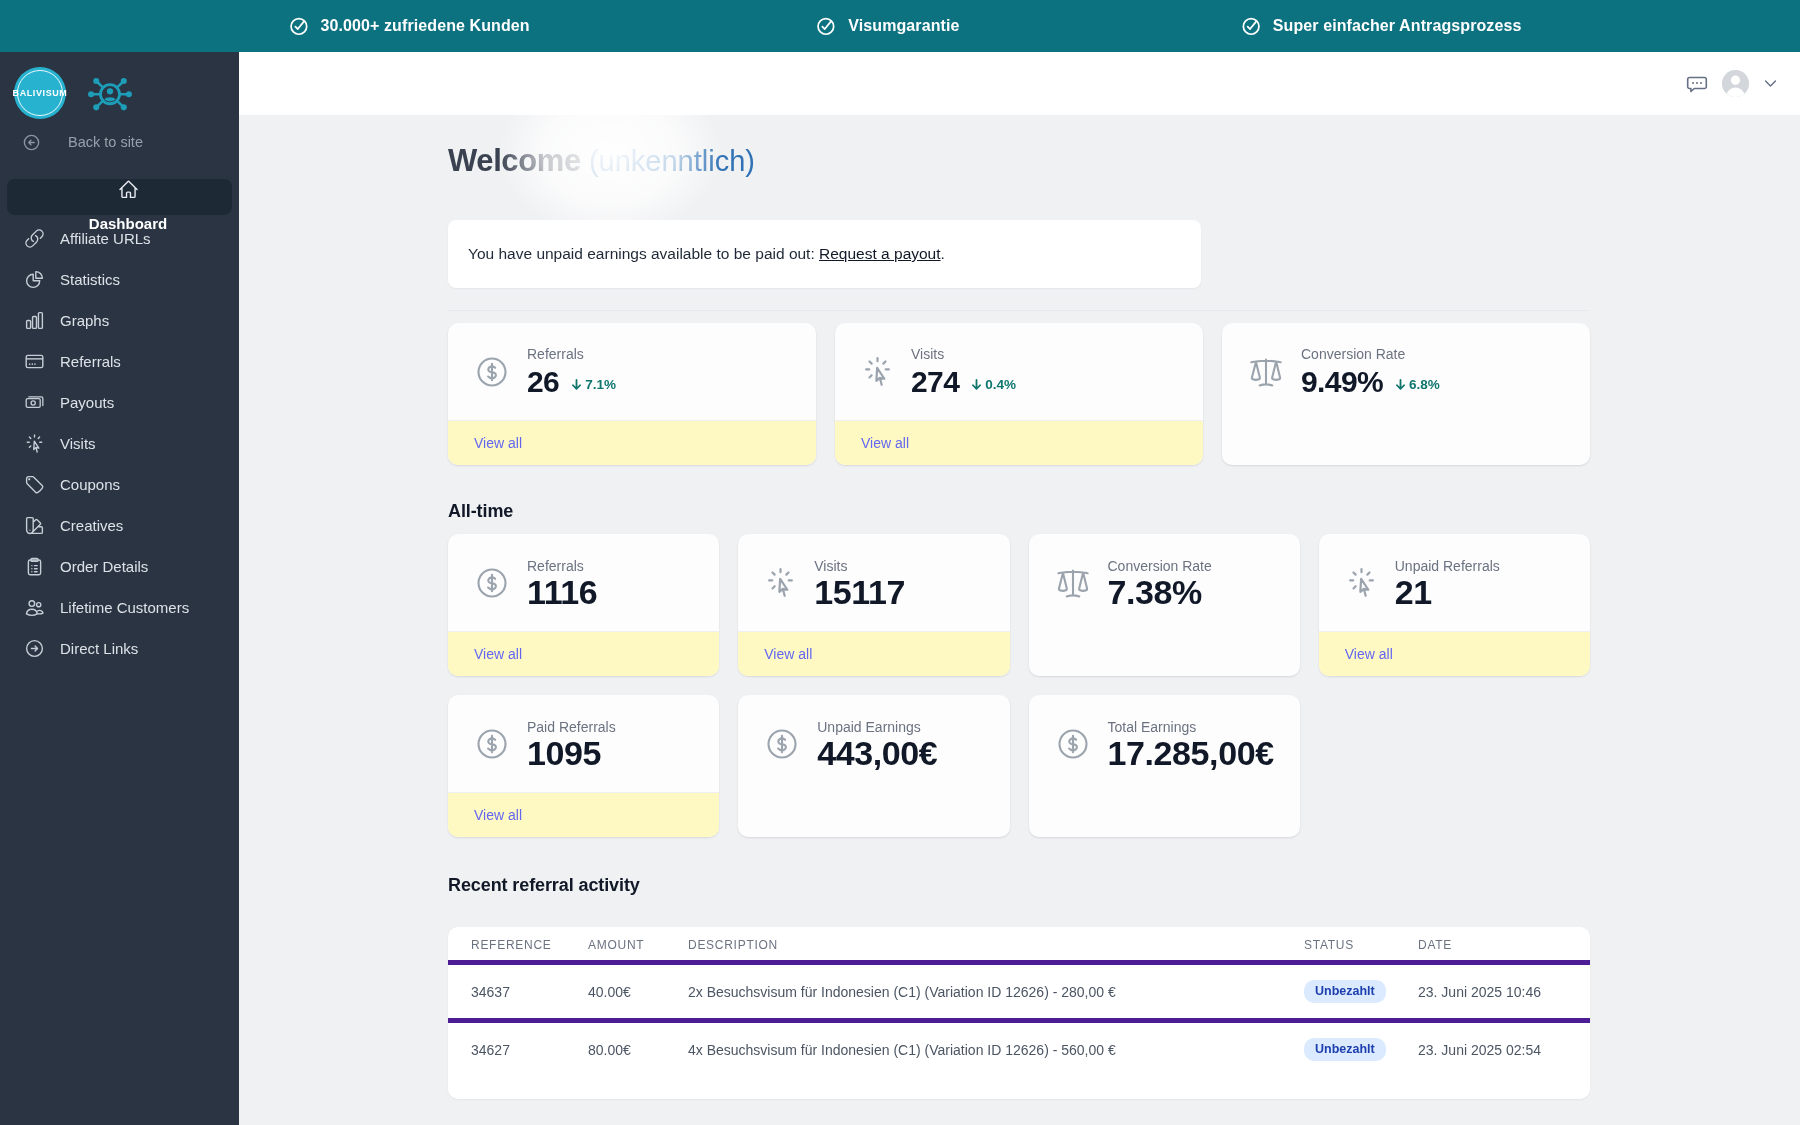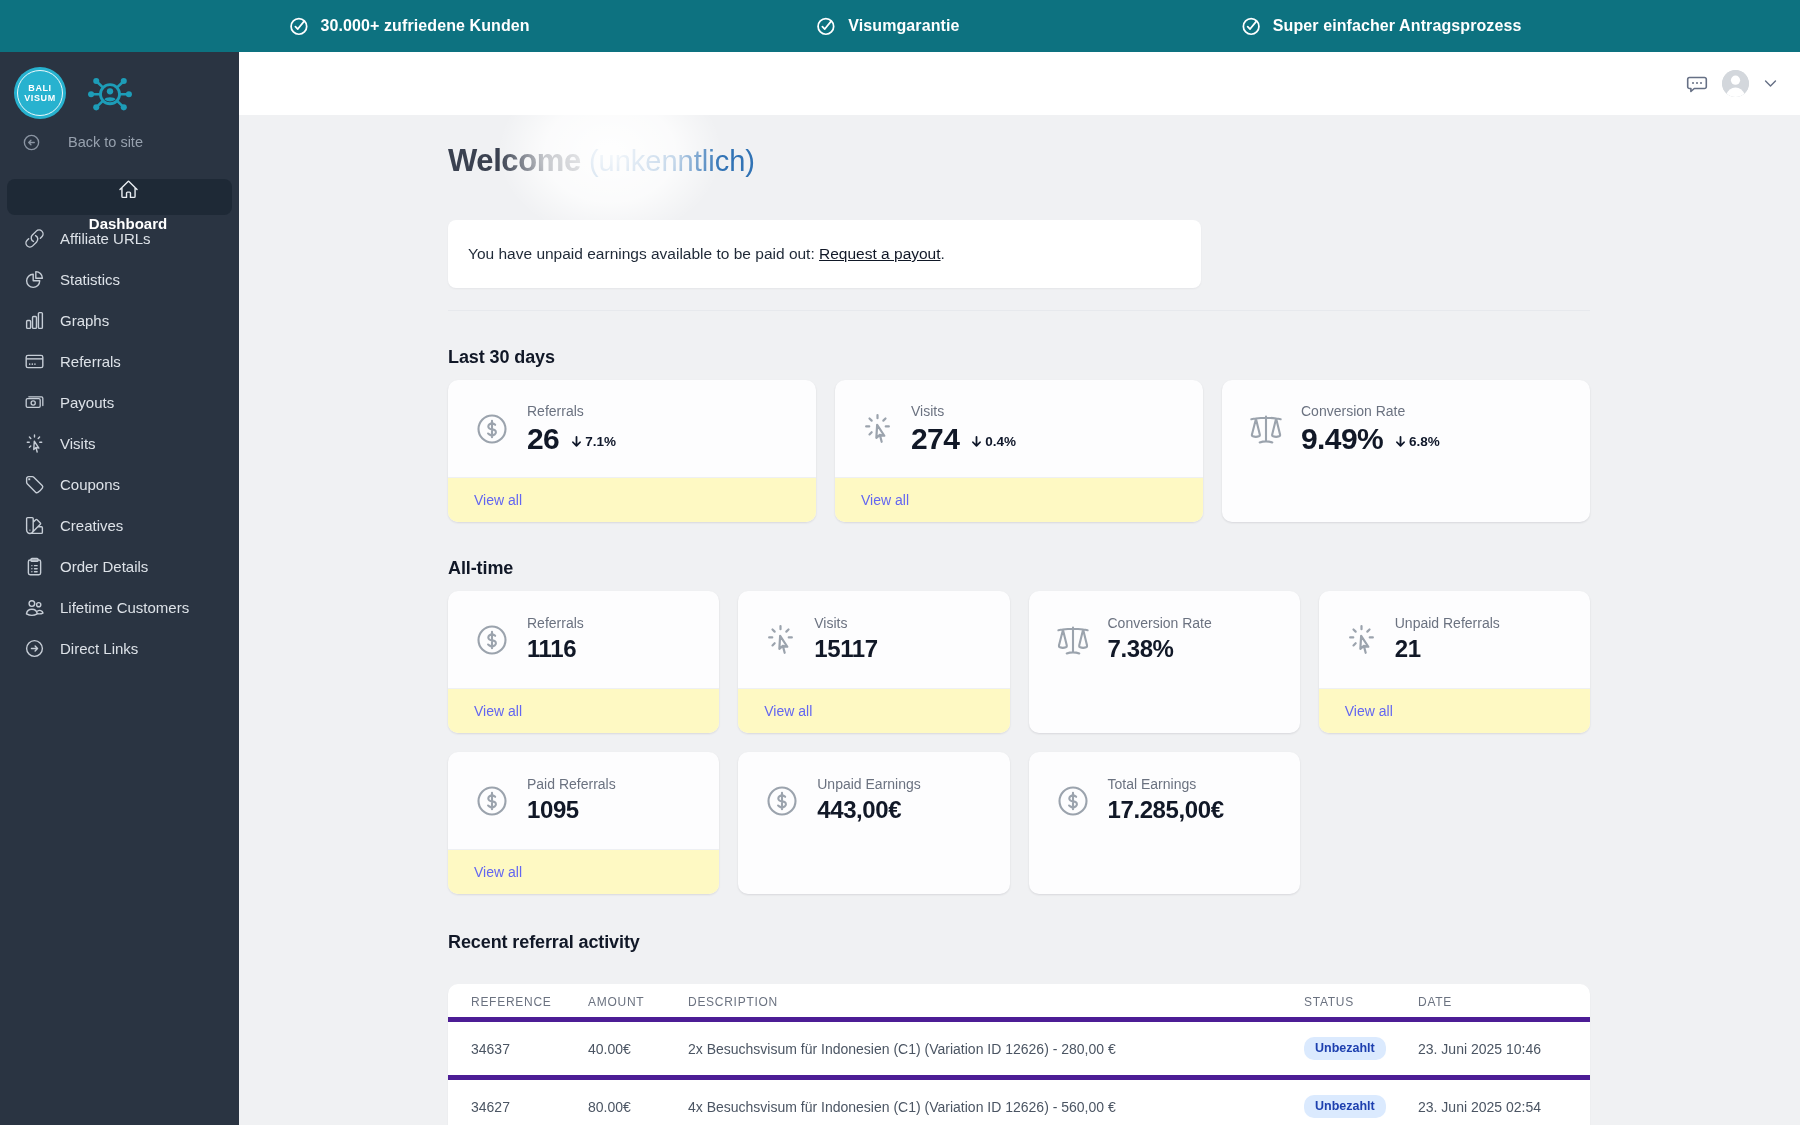--- a/index.html
+++ b/index.html
@@ -14,21 +14,21 @@
   .topbar { position:absolute; top:0; left:0; right:0; height:52px; background:#0d7280; z-index:20; }
   .topbar-item { position:absolute; top:0; height:100%; display:flex; align-items:center; gap:11px;
                  transform:translateX(-50%); color:#fff; font-size:16px; font-weight:700; letter-spacing:.1px; }
   .topbar-item .chk { width:22px; height:22px; color:#fff; }
   .tb1 { left:22.7%; } .tb2 { left:49.3%; } .tb3 { left:76.7%; }
 
   
   .sidebar { position:absolute; top:52px; left:0; bottom:0; width:239px; background:#2a3442; z-index:10; }
   .logo-row { display:flex; align-items:center; gap:16px; margin:13px 14px 0 14px; height:56px; }
   .logo-circle { width:52px; height:52px; border-radius:50%; background:#27b2cf; position:relative;
-                 display:flex; flex-direction:column; align-items:center; justify-content:center; flex-shrink:0; }
+                 display:flex; flex-direction:row; align-items:center; justify-content:center; flex-shrink:0; }
   .logo-circle::after { content:""; position:absolute; inset:3px; border:1.5px solid rgba(255,255,255,.9); border-radius:50%; }
   .logo-circle span { color:#fff; font-size:9px; font-weight:700; letter-spacing:.6px; line-height:10.5px; }
   .net-icon { width:56px; height:56px; color:#1d9db8; }
   .back-link { display:flex; align-items:center; gap:27px; margin:10px 14px 0 22px; color:#97a1ae;
                font-size:14.5px; text-decoration:none; height:22px; }
   .back-link .ic { width:19px; height:19px; color:#8b95a3; flex-shrink:0; }
   .nav { margin-top:26px; }
   .nav-item { display:flex; align-items:center; gap:15px; height:36px; margin:0 7px 5px 7px;
               padding-left:17px; border-radius:8px; color:#dde2e8; font-size:15px; font-weight:500;
               text-decoration:none; }
@@ -67,23 +67,23 @@
   .cards4.row-gap { margin-top:19px; }
 
   .card { background:#fdfdfe; border-radius:10px; min-height:141px; display:flex; flex-direction:column;
           box-shadow:0 1px 2px rgba(16,24,40,.06), 0 1px 3px rgba(16,24,40,.05); }
   .card-body { height:97px; display:flex; align-items:center; gap:17px; padding:0 26px; }
   .stat-icon { width:36px; height:36px; color:#9ba3ad; flex-shrink:0; }
   .stat-icon.cursor { width:33px; height:33px; }
   .stat-label { font-size:14px; color:#6b7280; margin-bottom:3px; }
   .stat-row { display:flex; align-items:center; }
   .stat-value { font-size:30px; font-weight:700; color:#111827; letter-spacing:-.6px; line-height:33px; }
-  .sm .stat-value { font-size:24px; line-height:30px; letter-spacing:-.4px; }
+  .sm .stat-value { font-size:34px; line-height:30px; letter-spacing:-.4px; }
   .stat-change { display:inline-flex; align-items:center; gap:1px; margin-left:10px; margin-top:6px;
-                 color:#0f172a; font-size:13.5px; font-weight:700; }
+                 color:#0f766e; font-size:13.5px; font-weight:700; }
   .stat-change svg { width:15px; height:15px; }
   .card-footer { margin-top:auto; border-top:1px solid #eef0f3; background:#fef9c3;
                  padding:13px 26px; border-radius:0 0 10px 10px; }
   .view-all { color:#6366f1; font-size:14px; font-weight:500; text-decoration:none; }
 
   
   .table-card { margin-top:31px; background:#ffffff; border-radius:10px; height:172px; overflow:hidden;
                 box-shadow:0 1px 2px rgba(16,24,40,.05); }
   table { width:100%; border-collapse:collapse; table-layout:fixed; }
   col.c-ref { width:140px; } col.c-amt { width:100px; } col.c-desc { width:auto; }
@@ -335,21 +335,20 @@
       <span class="welcome-name">(unkenntlich)</span>
     </h1>
 
     <div class="notice">
       <span>You have unpaid earnings available to be paid out:</span>
       <a href="#">Request a payout</a><span>.</span>
     </div>
 
     <hr class="divider">
 
-    <h2 class="h2-first">Last 30 days</h2>
     <div class="cards3">
 
       <div class="card">
         <div class="card-body">
           <svg class="stat-icon" viewBox="0 0 24 24">
               <use href="#i-dollar"></use>
             </svg>
           <div>
             <div class="stat-label">Referrals</div>
             <div class="stat-row">

